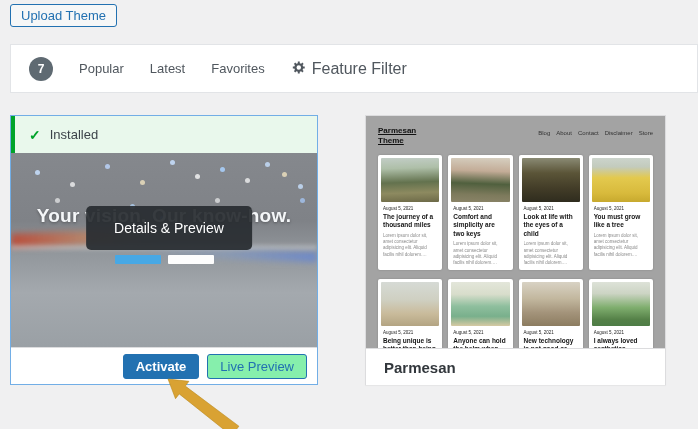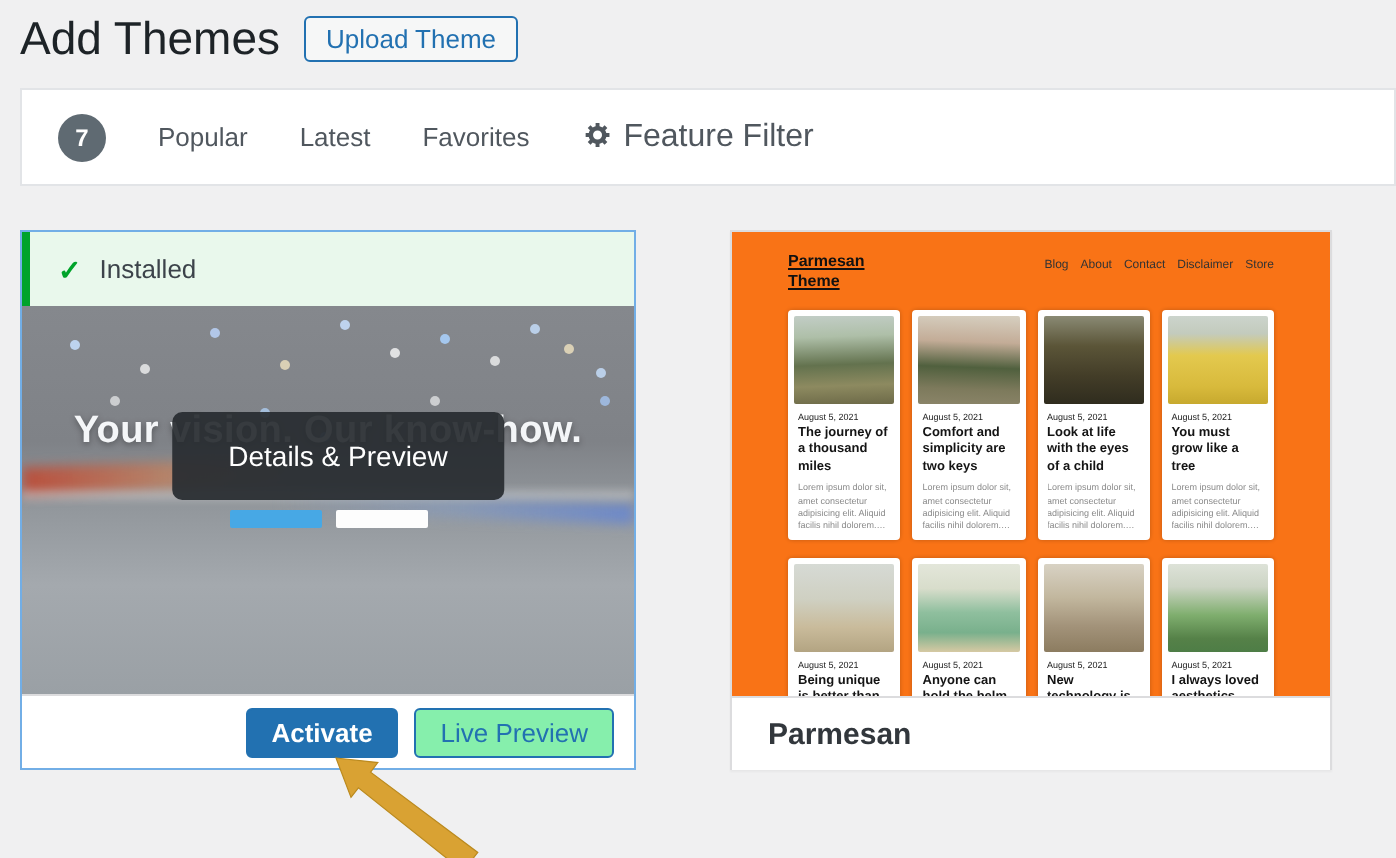--- a/index.html
+++ b/index.html
@@ -71,21 +71,21 @@
   .theme-name { font-size:15px; font-weight:bold; color:#32373c; }
   .footer-actions { margin-left:auto; display:flex; gap:8px; }
   .activate-btn { background:var(--accent-blue,#2271b1); color:#fff; font-size:13px; font-weight:600;
     border:1px solid var(--accent-blue,#2271b1); border-radius:3px; padding:4px 12px; cursor:pointer;
     font-family:"Liberation Sans", sans-serif; }
   .live-preview-btn { background:#86efac; color:var(--accent-blue,#2271b1); font-size:13px;
     border:1px solid var(--accent-blue,#2271b1); border-radius:3px; padding:4px 12px; cursor:pointer;
     font-family:"Liberation Sans", sans-serif; }
 
   
-  .site-preview { height:232px; overflow:hidden; padding:10px 28px; background:#f97316; position:relative; }
+  .site-preview { height:232px; overflow:hidden; padding:10px 12px; background:#a3a3a3; position:relative; }
   .site-header { display:flex; justify-content:space-between; align-items:flex-start; }
   .site-title { font-size:8px; font-weight:bold; color:#111; text-decoration:underline;
     line-height:1.25; width:52px; }
   .site-nav { display:flex; gap:6px; margin-top:4px; }
   .site-nav span { font-size:6px; color:#333; }
   .posts-grid { margin-top:9px; display:grid; grid-template-columns:repeat(4,1fr);
     column-gap:6px; row-gap:9px; }
   .post-card { background:#fff; box-shadow:0 0 2px rgba(0,0,0,.22); border-radius:2px; padding:3px; }
   .post-img { height:44px; border-radius:1px; }
   .post-date { font-size:4.5px; color:#222; margin:4px 2px 2px; }
@@ -107,21 +107,20 @@
   .arrow-wrap { position:absolute; left:140px; top:374px; width:110px; height:55px; z-index:10;
     overflow:hidden; pointer-events:none; }
   .arrow-wrap polygon { fill:var(--arrow-yellow,#d9a233); stroke:#bb8a1e; stroke-width:.6; }
 </style>
 </head>
 <body>
 
 <div class="screen">
 
   <div class="page-header">
-    <h1 class="page-title">Add Themes</h1>
     <button class="upload-btn">Upload Theme</button>
   </div>
 
   <div class="filter-bar">
     <span class="count-badge">7</span>
     <a class="filter-link">Popular</a>
     <a class="filter-link">Latest</a>
     <a class="filter-link">Favorites</a>
     <span class="feature-filter">
       <svg class="gear-svg" viewBox="0 0 20 20">

